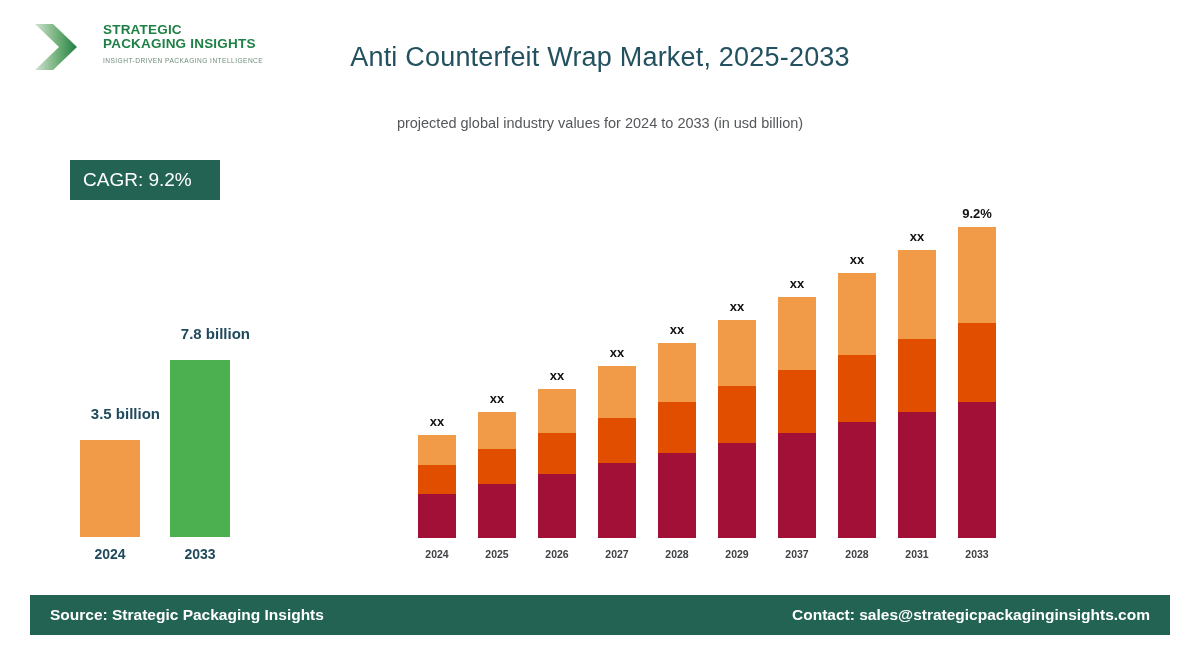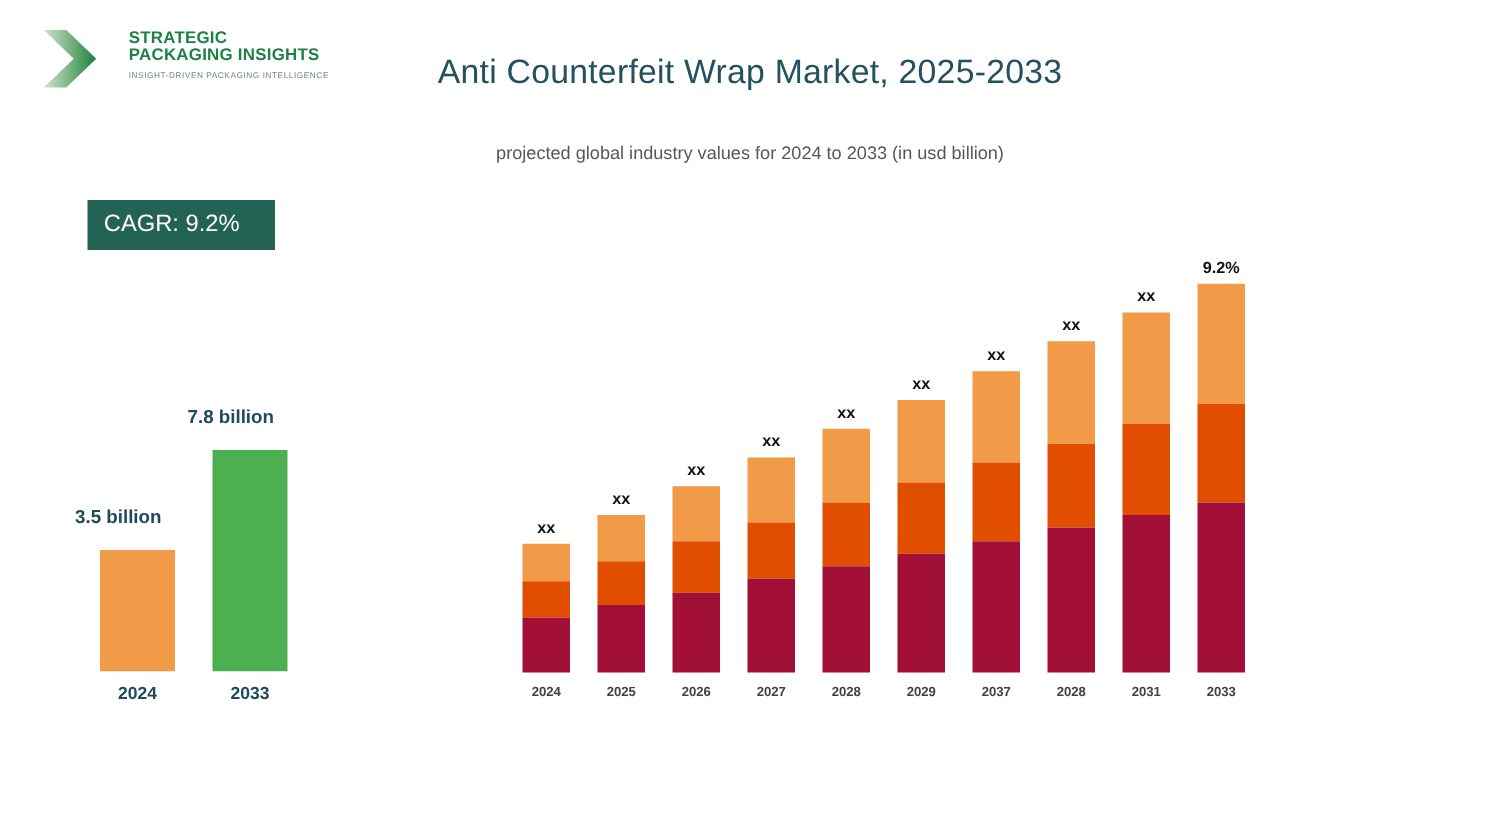--- a/index.html
+++ b/index.html
@@ -105,21 +105,21 @@
     position: absolute;
     bottom: 33px;
   }
   .lc-bar-2024 { left: 30px;  width: 60px; height: 97px;  background: #F19A47; }
   .lc-bar-2033 { left: 120px; width: 60px; height: 177px; background: #4CAF50; }
   .lc-value {
     position: absolute;
     font-size: 15px;
     font-weight: bold;
     color: #1F4A5C;
-    text-align: left;
+    text-align: right;
     white-space: nowrap;
   }
   .lc-value-2024 { left: 10px;  top: 105px; width: 100px; }
   .lc-value-2033 { left: 100px; top: 25px;  width: 100px; }
   .lc-xlabel {
     position: absolute;
     bottom: 8px;
     font-size: 14px;
     font-weight: bold;
     color: #1F4A5C;
@@ -322,14 +322,18 @@
         <div class="sc-stack">
           <div class="seg seg-top" style="height: 96.023px; background: rgb(241, 154, 71);"></div>
           <div class="seg seg-mid" style="height: 78.8249px; background: rgb(225, 78, 0);"></div>
           <div class="seg seg-bottom" style="height: 136.152px; background: rgb(162, 16, 56);"></div>
         </div>
         <div class="sc-toplabel" style="bottom: 339px;">9.2%</div>
         <div class="sc-xlabel">2033</div>
       </div>
     </div>
 
+  <div class="footer-bar">
+    <span class="footer-text">Source: Strategic Packaging Insights</span>
+    <span class="footer-text">Contact: sales@strategicpackaginginsights.com</span>
+  </div>
 
 </div>
 
 </body></html>

